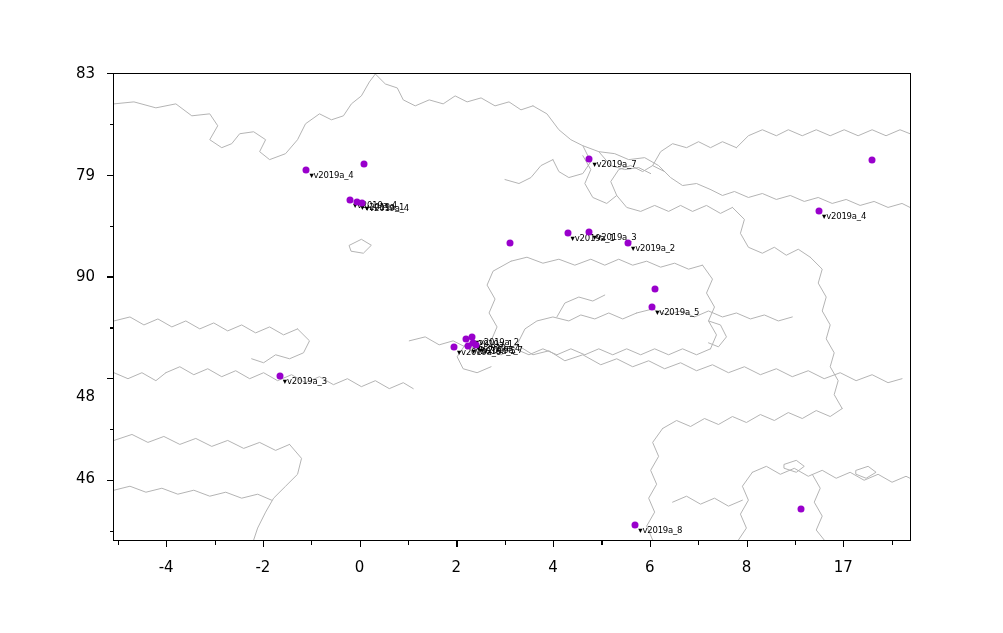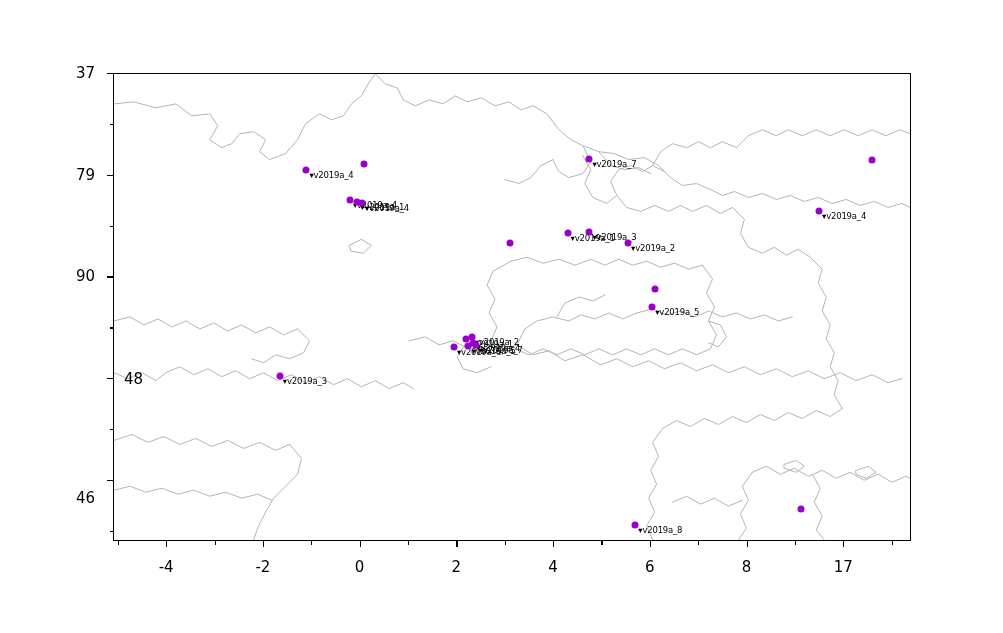--- a/index.html
+++ b/index.html
@@ -147,29 +147,29 @@
       <div class="tick xtick minor" style="left: 311.291px;"></div>
       <div class="tick xtick minor" style="left: 408.018px;"></div>
       <div class="tick xtick minor" style="left: 504.745px;"></div>
       <div class="tick xtick minor" style="left: 601.473px;"></div>
       <div class="tick xtick minor" style="left: 698.2px;"></div>
       <div class="tick xtick minor" style="left: 794.927px;"></div>
       <div class="tick xtick minor" style="left: 891.655px;"></div>
     </div>
   <div id="ticks-y">
       <div class="tick ytick" style="top: 479.957px;"></div>
-      <div class="yticklabel" style="top: 498px;">46</div>
+      <div class="yticklabel" style="top: 478px;">46</div>
       <div class="tick ytick" style="top: 378.217px;"></div>
-      <div class="yticklabel" style="top: 379px; padding-left: 48px;">48</div>
+      <div class="yticklabel" style="top: 396px;">48</div>
       <div class="tick ytick" style="top: 276.478px;"></div>
       <div class="yticklabel" style="top: 276.478px;">90</div>
       <div class="tick ytick" style="top: 174.739px;"></div>
       <div class="yticklabel" style="top: 174.739px;">79</div>
       <div class="tick ytick" style="top: 73px;"></div>
-      <div class="yticklabel" style="top: 73px;">37</div>
+      <div class="yticklabel" style="top: 73px;">83</div>
       <div class="tick ytick minor" style="top: 530.826px;"></div>
       <div class="tick ytick minor" style="top: 429.087px;"></div>
       <div class="tick ytick minor" style="top: 327.348px;"></div>
       <div class="tick ytick minor" style="top: 225.609px;"></div>
       <div class="tick ytick minor" style="top: 123.87px;"></div>
     </div>
   <div id="points-layer">
       <div class="pt" style="left: 306.455px; top: 169.652px; background: rgb(153, 0, 204);"></div>
       <div class="ptlabel" style="left: 309.455px; top: 174.652px;">▾v2019a_4</div>
       <div class="pt" style="left: 364.491px; top: 163.548px; background: rgb(153, 0, 204);"></div>

